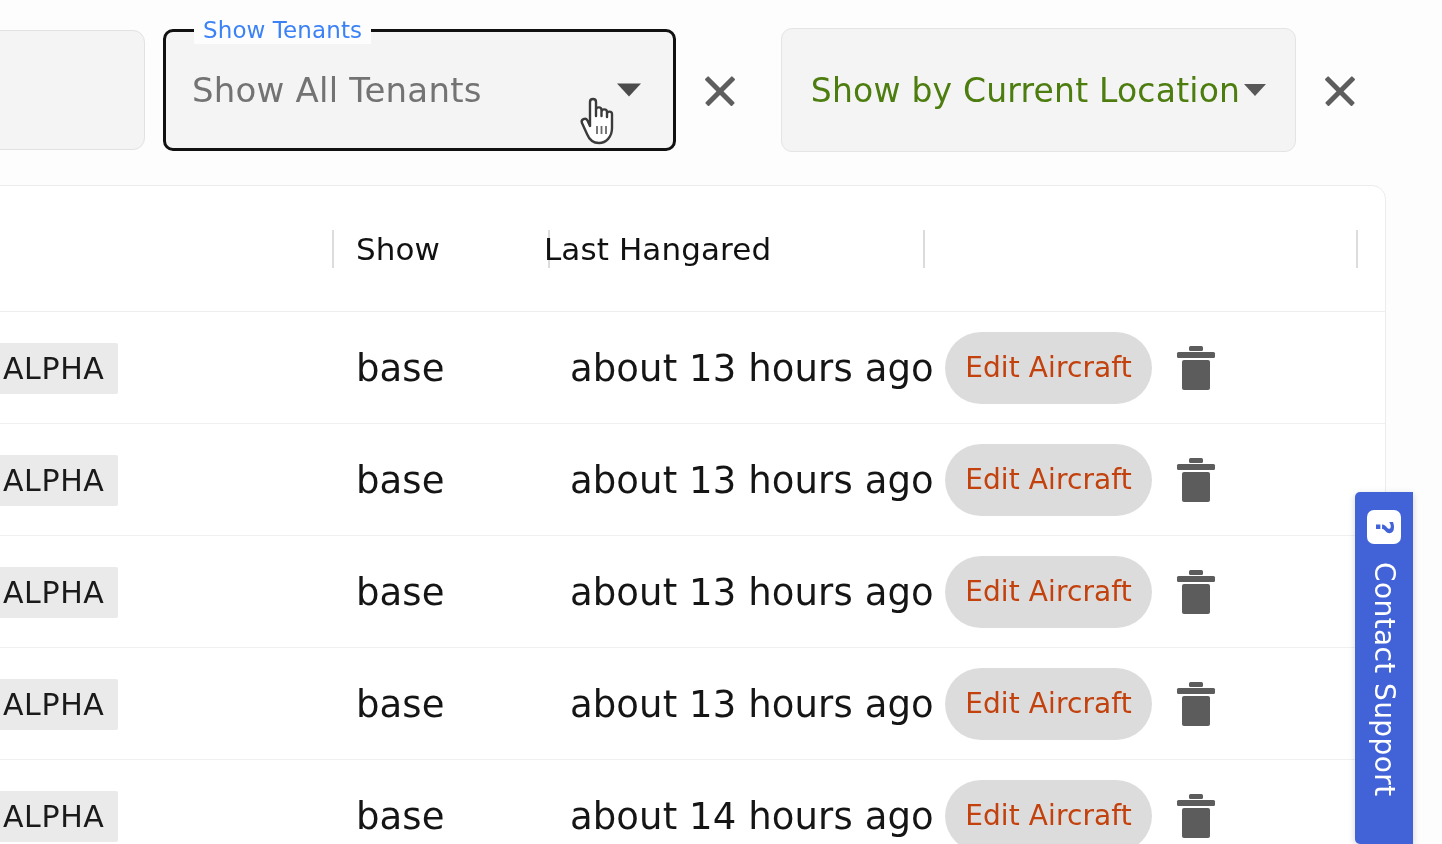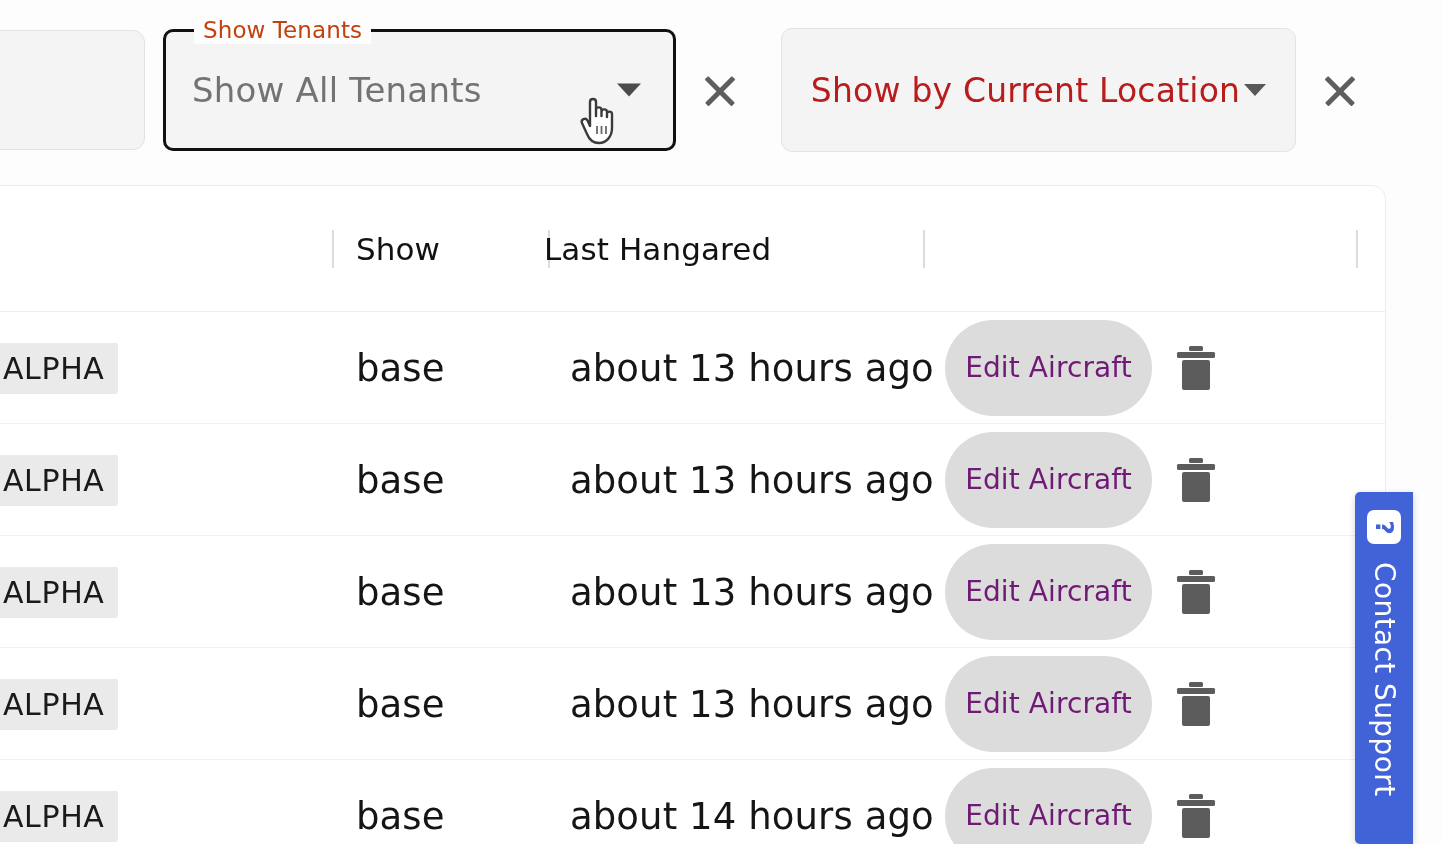--- a/index.html
+++ b/index.html
@@ -51,21 +51,21 @@
     border: 3px solid #111111;
     border-radius: 10px;
   }
   .tenant-legend {
     position: absolute;
     left: 28px;
     top: -16px;
     height: 28px;
     padding: 0 9px;
     background: #fdfdfd;
-    color: #c2410c;
+    color: #3b82f6;
     font-size: 23px;
     line-height: 28px;
     letter-spacing: 0.1px;
     white-space: nowrap;
   }
   .tenant-value {
     position: absolute;
     left: 26px;
     top: 0;
     height: 100%;
@@ -123,21 +123,21 @@
     width: 515px;
     height: 124px;
     background: #f4f4f4;
     border: 1.5px solid #e4e4e4;
     border-radius: 11px;
     display: flex;
     align-items: center;
     justify-content: center;
   }
   .loc-value {
-    color: #b91c1c;
+    color: #4d7c0f;
     font-size: 33px;
     letter-spacing: 0.2px;
     white-space: nowrap;
   }
   .loc-caret {
     margin-left: 4px;
     width: 0; height: 0;
     border-left: 11px solid transparent;
     border-right: 11px solid transparent;
     border-top: 12px solid #585858;
@@ -208,25 +208,25 @@
     color: #151515;
     font-size: 37px;
     letter-spacing: 0.1px;
   }
   .edit-btn {
     position: absolute;
     top: 50%;
     transform: translateY(-50%);
     left: 1004px;
     width: 207px;
-    height: 96px;
+    height: 72px;
     border: none;
     border-radius: 48px;
     background: #dcdcdc;
-    color: #701a75;
+    color: #c2410c;
     font-family: inherit;
     font-size: 28px;
     letter-spacing: 0.1px;
     cursor: pointer;
     display: flex;
     align-items: center;
     justify-content: center;
   }
   .trash {
     position: absolute;

